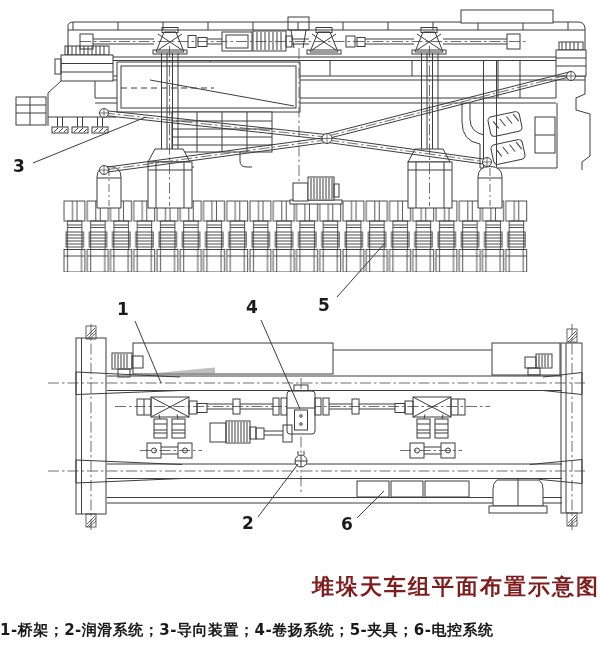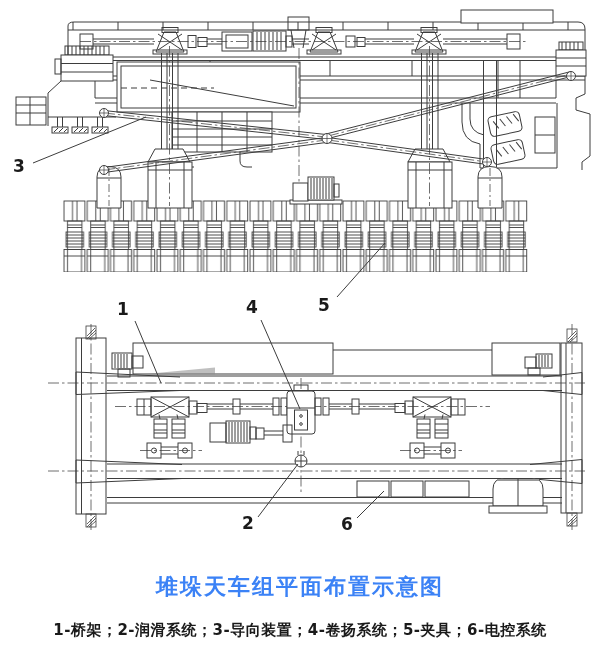--- a/index.html
+++ b/index.html
@@ -1,21 +1,21 @@
 <!DOCTYPE html>
 <html><head>
 <meta charset="utf-8">
 <style>
   html,body{margin:0;padding:0;background:#fff;width:600px;height:660px;overflow:hidden;}
   .stage{position:relative;width:600px;height:660px;background:#fff;font-family:"DejaVu Sans",sans-serif;}
   svg{position:absolute;left:0;top:0;}
   .callout{position:absolute;font:bold 17px "DejaVu Sans",sans-serif;color:#1a1a1a;line-height:1;}
-  .fig-title{position:absolute;top:572px;left:0;width:600px;text-align:center;
-             font:bold 22px "DejaVu Sans",sans-serif;letter-spacing:2px;color:#3b82f6;white-space:nowrap;}
-  .fig-legend{position:absolute;top:621px;left:0;width:600px;text-align:center;
+  .fig-title{position:absolute;top:572px;left:0;width:600px;text-align:right;
+             font:bold 22px "DejaVu Sans",sans-serif;letter-spacing:2px;color:#7f1d1d;white-space:nowrap;}
+  .fig-legend{position:absolute;top:621px;left:0;width:600px;text-align:left;
              font:bold 15px "DejaVu Sans",sans-serif;letter-spacing:0.5px;color:#1a1a1a;white-space:nowrap;}
 </style>
 </head>
 <body>
 
 <div class="stage">
 <svg width="600" height="560" viewBox="0 0 600 560">
 <defs>
   <pattern id="clampPat" x="63" y="200" width="23.25" height="72" patternUnits="userSpaceOnUse">
     <g stroke="#3d3d3d" fill="none" stroke-width="0.9">

